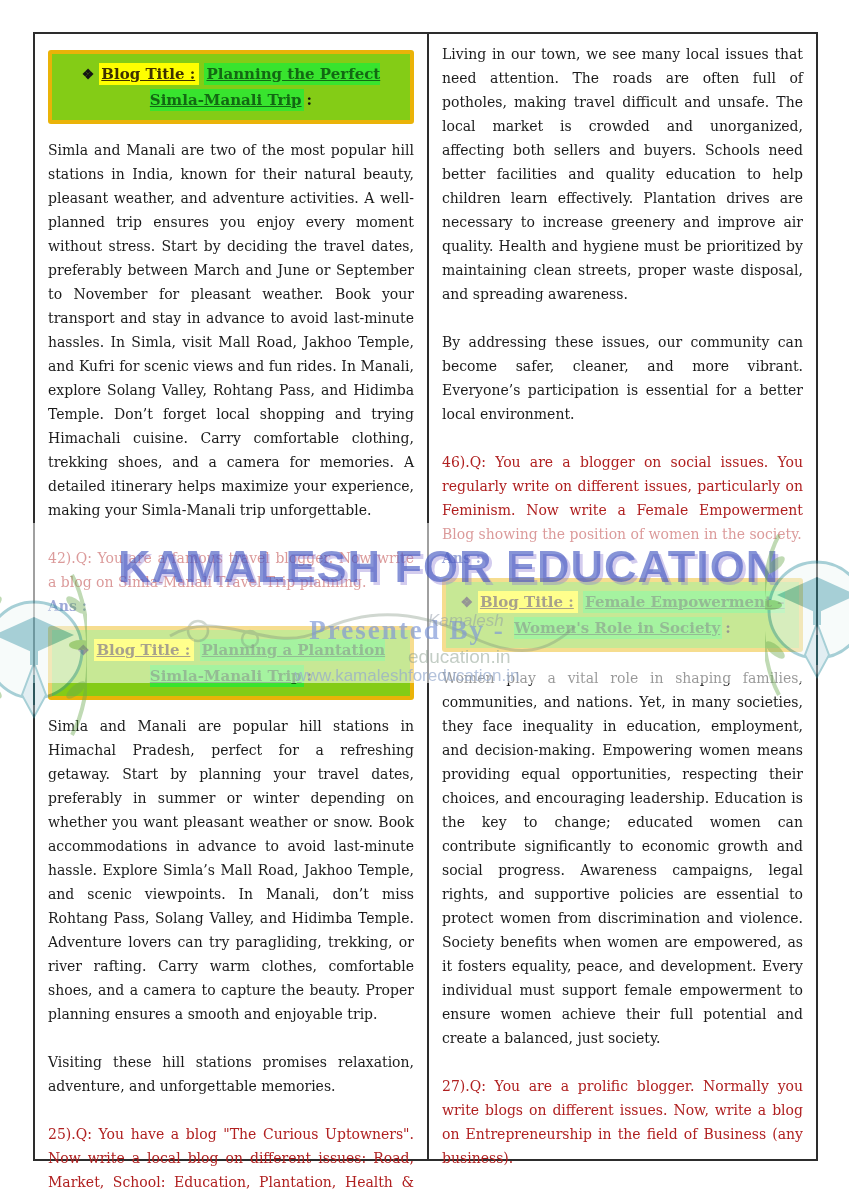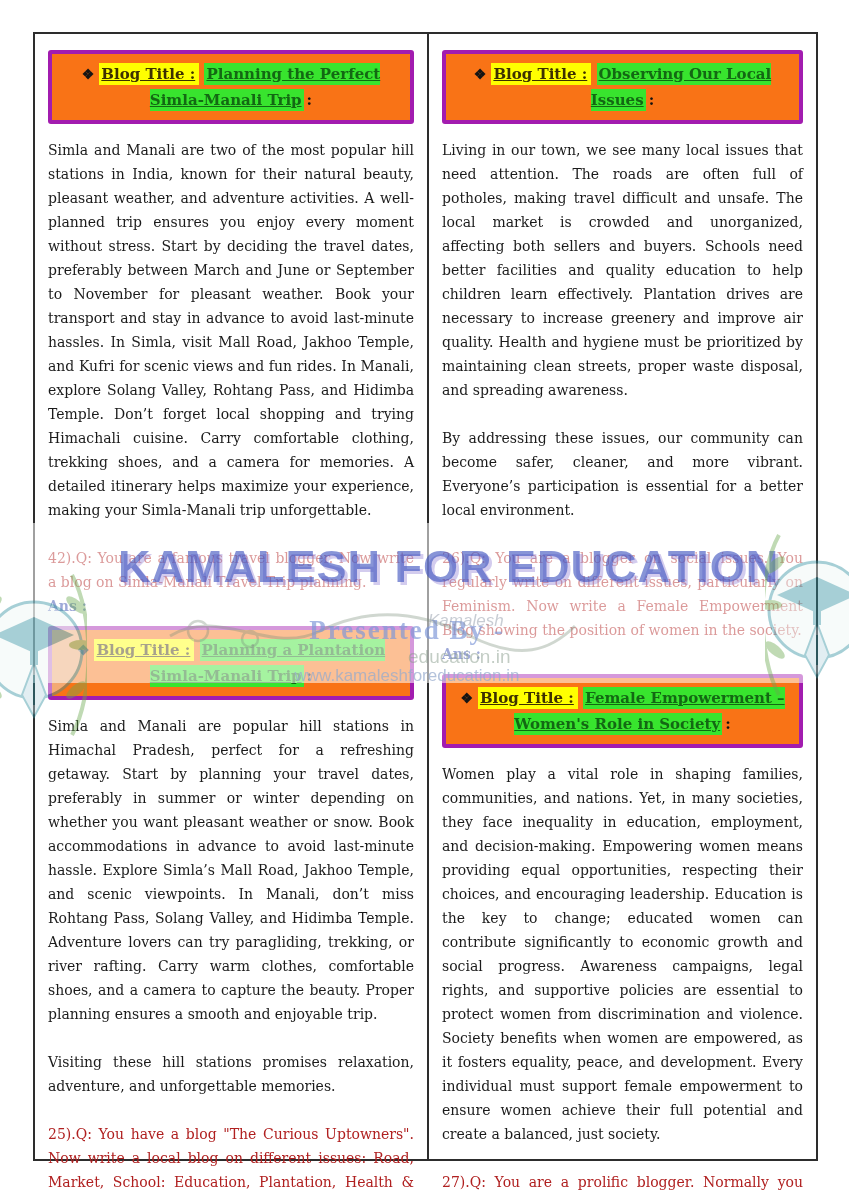--- a/index.html
+++ b/index.html
@@ -14,30 +14,30 @@
     position:absolute;left:33px;top:32px;
     width:785px;height:1129px;
     border:2px solid #2d2d2d;
     display:flex;box-sizing:border-box;
     z-index:1;
   }
   .col{box-sizing:border-box;padding:8px 13px 6px 13px;}
   .col-left{width:394px;border-right:2px solid #2d2d2d;}
   .col-right{flex:1;}
   .title-box{
-    border:4px solid #a21caf;
+    border:4px solid #eab308;
     border-radius:3px;
     margin:8px auto 14px auto;
     padding:7px 9px;
     width:fit-content;
     max-width:97%;
     text-align:center;
     font-size:15px;font-weight:bold;line-height:26px;
     color:#111;
-    background:#f97316;
+    background:#84cc16;
   }
   .bullet{color:#141414;margin-right:5px;font-size:14px;}
   .hl-yellow{
     background:#ffff00;color:#3d3000;
     text-decoration:underline;
     padding:2px 4px 2px 2px;
   }
   .hl-green{
     background:#38e42e;color:#136813;
     text-decoration:underline;
@@ -129,28 +129,25 @@
 
       <p class="para">Simla and Manali are popular hill stations in Himachal Pradesh, perfect for a refreshing getaway. Start by planning your travel dates, preferably in summer or winter depending on whether you want pleasant weather or snow. Book accommodations in advance to avoid last-minute hassle. Explore Simla’s Mall Road, Jakhoo Temple, and scenic viewpoints. In Manali, don’t miss Rohtang Pass, Solang Valley, and Hidimba Temple. Adventure lovers can try paragliding, trekking, or river rafting. Carry warm clothes, comfortable shoes, and a camera to capture the beauty. Proper planning ensures a smooth and enjoyable trip.</p>
       <p class="para">Visiting these hill stations promises relaxation, adventure, and unforgettable memories.</p>
 
       <p class="question">25).Q: You have a blog "The Curious Uptowners". Now write a local blog on different issues: Road, Market, School: Education, Plantation, Health &amp; Hygiene.</p>
 
     </div>
 
     <div class="col col-right">
 
-      <div class="title-box">
-        <span class="bullet">❖</span><span class="hl-yellow">Blog Title :</span> <span class="hl-green">Observing Our Local Issues</span><span class="colon">:</span>
-      </div>
 
       <p class="para">Living in our town, we see many local issues that need attention. The roads are often full of potholes, making travel difficult and unsafe. The local market is crowded and unorganized, affecting both sellers and buyers. Schools need better facilities and quality education to help children learn effectively. Plantation drives are necessary to increase greenery and improve air quality. Health and hygiene must be prioritized by maintaining clean streets, proper waste disposal, and spreading awareness.</p>
       <p class="para">By addressing these issues, our community can become safer, cleaner, and more vibrant. Everyone’s participation is essential for a better local environment.</p>
 
-      <p class="question">26).Q: You are a blogger on social issues. You regularly write on different issues, particularly on Feminism. Now write a Female Empowerment Blog showing the position of women in the society.</p>
+      <p class="question">46).Q: You are a blogger on social issues. You regularly write on different issues, particularly on Feminism. Now write a Female Empowerment Blog showing the position of women in the society.</p>
       <p class="ans">Ans :</p>
 
       <div class="title-box">
         <span class="bullet">❖</span><span class="hl-yellow">Blog Title :</span> <span class="hl-green">Female Empowerment – Women's Role in Society</span><span class="colon">:</span>
       </div>
 
       <p class="para">Women play a vital role in shaping families, communities, and nations. Yet, in many societies, they face inequality in education, employment, and decision-making. Empowering women means providing equal opportunities, respecting their choices, and encouraging leadership. Education is the key to change; educated women can contribute significantly to economic growth and social progress. Awareness campaigns, legal rights, and supportive policies are essential to protect women from discrimination and violence. Society benefits when women are empowered, as it fosters equality, peace, and development. Every individual must support female empowerment to ensure women achieve their full potential and create a balanced, just society.</p>
 
       <p class="question">27).Q: You are a prolific blogger. Normally you write blogs on different issues. Now, write a blog on Entrepreneurship in the field of Business (any business).</p>
 

